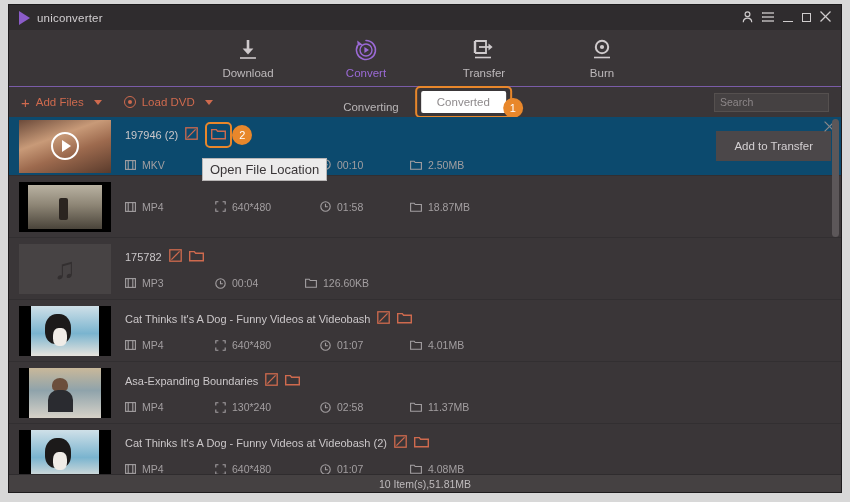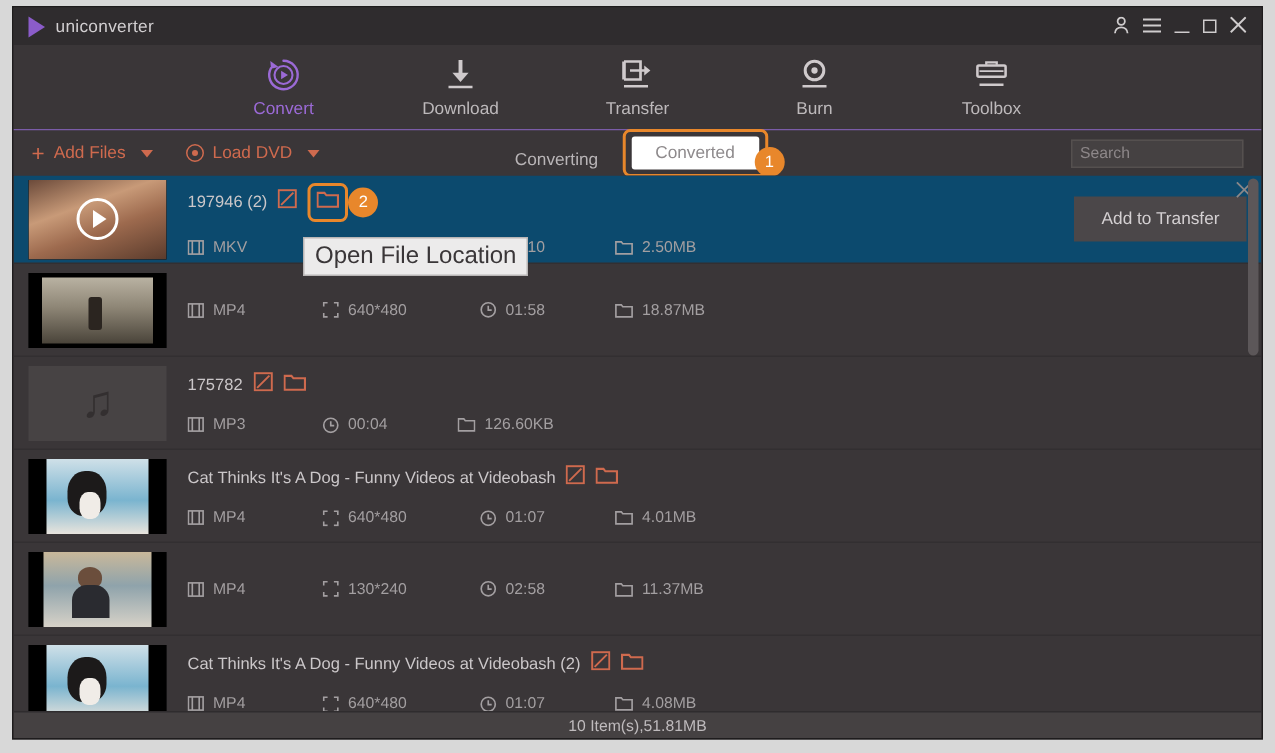--- a/index.html
+++ b/index.html
@@ -70,21 +70,21 @@
   .playbtn i { width:0;height:0;border-left:9px solid #fff;border-top:6px solid transparent;
      border-bottom:6px solid transparent; margin-left:3px; display:block;}
   .info { flex:1 1 auto; display:flex; flex-direction:column; gap:11px; }
   .titleline { display:flex; align-items:center; gap:7px; }
   .fname { color:#cbc7c9; font-size:11px; }
   .metaline { display:flex; align-items:center; color:#a39fa1; font-size:10.5px; }
   .meta { display:flex; align-items:center; gap:6px; width:90px; }
   .meta.w2 { width:105px; }
   .icn { display:inline-flex; }
   .edit-ico, .folder-ico { cursor:pointer; }
-  .tooltip { position:absolute; background:#ecebeb; color:#3a3638; font-size:16px;
+  .tooltip { position:absolute; background:#ecebeb; color:#3a3638; font-size:13px;
      padding:3px 7px; border:1px solid #b9b6b6; white-space:nowrap; z-index:5; }
   .addtransfer { background:#4b4749; color:#d4d0d2; font-size:11.5px;
      padding:9px 18px; border:none; cursor:pointer; margin-left:auto; }
   .rowclose { position:absolute; right:6px; top:4px; color:#8c8889; font-size:12px;
      cursor:pointer; line-height:1; }
   
   .sbar { position:absolute; right:2px; top:0; width:7px; bottom:0; }
   .sthumb { position:absolute; left:0; top:2px; width:7px; height:118px;
      background:#5c5759; border-radius:4px; }
   
@@ -124,41 +124,41 @@
               <line x1="0.5" y1="0.5" x2="10.5" y2="10.5"></line>
               <line x1="10.5" y1="0.5" x2="0.5" y2="10.5"></line>
             </g>
           </svg>
       </span>
     </div>
   </div>
 
   <div class="nav">
 
+    <div class="navitem">
+      <div class="navicon">
+        <svg width="26" height="26" viewBox="0 0 26 26">
+          <line x1="13" y1="3" x2="13" y2="15" stroke="#cfcacc" stroke-width="2.6"></line>
+          <path d="M7.6 11.5L13 17.6l5.4-6.1z" fill="#cfcacc"></path>
+          <line x1="5" y1="21" x2="21" y2="21" stroke="#cfcacc" stroke-width="1.6"></line>
+        </svg>
+      </div>
+      <div class="lbl">Download</div>
+    </div>
+
     <div class="navitem active">
       <div class="navicon">
         <svg width="26" height="26" viewBox="0 0 26 26">
           <path d="M13 3.5a9.5 9.5 0 1 1-8.4 5" fill="none" stroke="#9b6ad6" stroke-width="1.6" stroke-linecap="round"></path>
           <path d="M4.2 3.6l.5 5.2 5-1.1z" fill="#9b6ad6"></path>
           <circle cx="13" cy="13" r="6" fill="none" stroke="#9b6ad6" stroke-width="1.4"></circle>
           <path d="M11.4 10.1l4.6 2.9-4.6 2.9z" fill="#9b6ad6"></path>
         </svg>
       </div>
       <div class="lbl">Convert</div>
-    </div>
-
-    <div class="navitem">
-      <div class="navicon">
-        <svg width="26" height="26" viewBox="0 0 26 26">
-          <line x1="13" y1="3" x2="13" y2="15" stroke="#cfcacc" stroke-width="2.6"></line>
-          <path d="M7.6 11.5L13 17.6l5.4-6.1z" fill="#cfcacc"></path>
-          <line x1="5" y1="21" x2="21" y2="21" stroke="#cfcacc" stroke-width="1.6"></line>
-        </svg>
-      </div>
-      <div class="lbl">Download</div>
     </div>
 
     <div class="navitem">
       <div class="navicon">
         <svg width="28" height="26" viewBox="0 0 28 26">
           <path d="M5 4v12" stroke="#cfcacc" stroke-width="2.4" fill="none"></path>
           <path d="M5 4h11v12H5" stroke="#cfcacc" stroke-width="1.8" fill="none"></path>
           <line x1="9" y1="10" x2="21" y2="10" stroke="#cfcacc" stroke-width="1.8"></line>
           <path d="M18.5 6.6L22.6 10l-4.1 3.4z" fill="#cfcacc"></path>
           <line x1="5" y1="20.5" x2="21" y2="20.5" stroke="#cfcacc" stroke-width="1.6"></line>
@@ -171,31 +171,20 @@
       <div class="navicon">
         <svg width="26" height="26" viewBox="0 0 26 26">
           <circle cx="13" cy="10" r="6.2" fill="none" stroke="#cfcacc" stroke-width="2"></circle>
           <circle cx="13" cy="10" r="2.1" fill="#cfcacc"></circle>
           <line x1="5" y1="20.5" x2="21" y2="20.5" stroke="#cfcacc" stroke-width="1.6"></line>
         </svg>
       </div>
       <div class="lbl">Burn</div>
     </div>
 
-    <div class="navitem">
-      <div class="navicon">
-        <svg width="26" height="26" viewBox="0 0 26 26">
-          <path d="M9.5 6.2V4.6h7v1.6" fill="none" stroke="#cfcacc" stroke-width="1.5"></path>
-          <rect x="3.6" y="6.6" width="18.8" height="7.6" rx="1" fill="none" stroke="#cfcacc" stroke-width="1.7"></rect>
-          <line x1="5" y1="10.4" x2="21" y2="10.4" stroke="#cfcacc" stroke-width="1.3"></line>
-          <line x1="5" y1="19.5" x2="21" y2="19.5" stroke="#cfcacc" stroke-width="1.6"></line>
-        </svg>
-      </div>
-      <div class="lbl">Toolbox</div>
-    </div>
 
     <div class="underbar"></div>
   </div>
 
   <div class="toolbar">
     <div class="tb-btn">
       <span class="plus">+</span>
       <span>Add Files</span>
       <span class="caret"></span>
     </div>
@@ -465,20 +454,34 @@
 
     <div class="row">
       <div class="thumb">
         <div class="inner" style="background:#000;">
           <div style="position:absolute;left:10px;right:10px;top:0;bottom:0;background:linear-gradient(180deg,#c9b89a 0%,#8fa3ab 45%,#d7d2c8 100%);"></div>
           <div style="position:absolute;left:33px;top:10px;width:16px;height:14px;background:#6b4e3c;border-radius:50% 50% 40% 40%;"></div>
           <div style="position:absolute;left:29px;top:22px;width:25px;height:22px;background:#2a2b30;border-radius:10px 10px 0 0;"></div>
         </div>
       </div>
       <div class="info">
+        <div class="titleline">
+          <span class="fname">Asa-Expanding Boundaries</span>
+          <span class="edit-ico">
+            <svg width="13" height="13" viewBox="0 0 13 13">
+                <rect x="0.8" y="0.8" width="11.4" height="11.4" fill="none" stroke="#cf6a4e" stroke-width="1.3"></rect>
+                <line x1="2.4" y1="10.6" x2="10.6" y2="2.4" stroke="#cf6a4e" stroke-width="1.3"></line>
+              </svg>
+          </span>
+          <span class="folder-ico">
+            <svg width="15" height="12" viewBox="0 0 15 12">
+                <path d="M0.7 10.8V1.6h4.6l1.3 1.6h7.7v7.6z" fill="none" stroke="#cf6a4e" stroke-width="1.4"></path>
+              </svg>
+          </span>
+        </div>
         <div class="metaline">
           <span class="meta">
             <span class="icn">
               <svg width="11" height="10" viewBox="0 0 11 10">
                   <rect x="0.6" y="0.6" width="9.8" height="8.8" fill="none" stroke="#a39fa1" stroke-width="1.1"></rect>
                   <line x1="3.2" y1="0.6" x2="3.2" y2="9.4" stroke="#a39fa1" stroke-width="1.1"></line>
                   <line x1="7.8" y1="0.6" x2="7.8" y2="9.4" stroke="#a39fa1" stroke-width="1.1"></line>
                 </svg>
             </span>
             <span>MP4</span>

